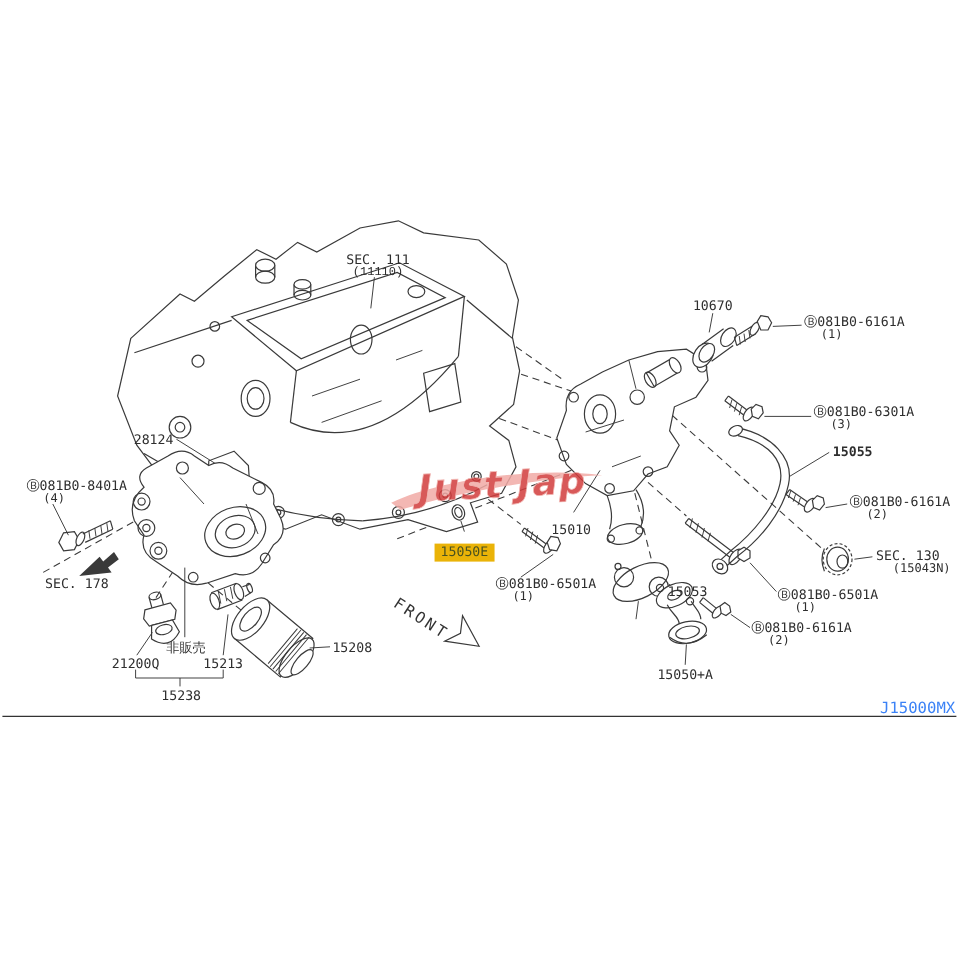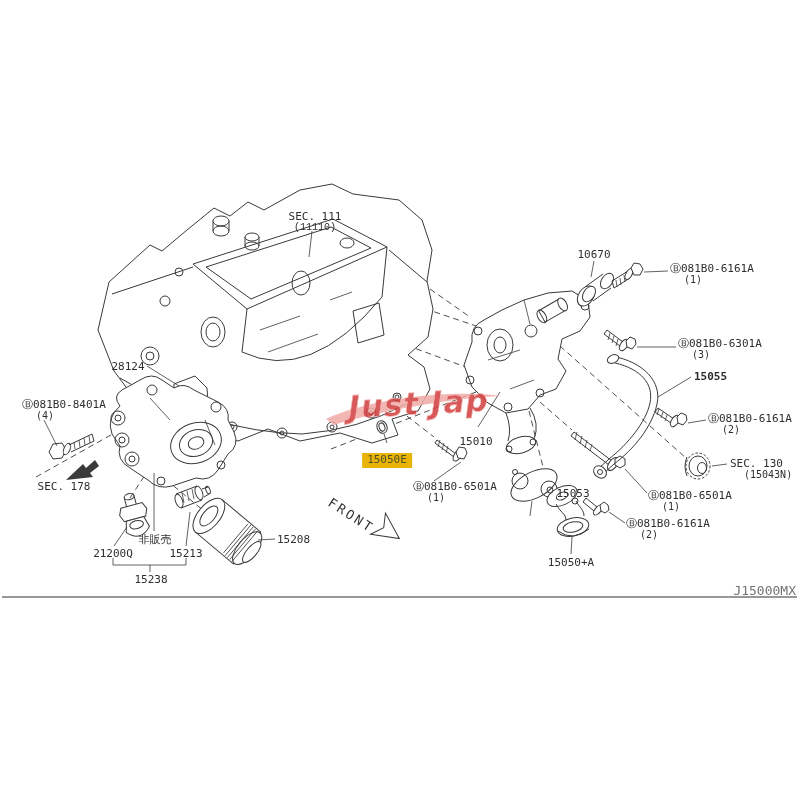--- a/index.html
+++ b/index.html
@@ -6,21 +6,21 @@
   .stage{position:relative;width:800px;height:800px;background:#fff;overflow:hidden;
          font-family:"DejaVu Sans Mono","DejaVu Sans",monospace;}
   .stage svg{position:absolute;left:0;top:0;}
   #labels{position:absolute;left:0;top:0;width:800px;height:800px;}
   .plabel{position:absolute;font-size:11px;line-height:12px;color:#2e2e2e;white-space:nowrap;
           font-family:"DejaVu Sans Mono","DejaVu Sans",monospace;}
   .plabel.ctr{transform:translateX(-50%);text-align:center;}
   .plabel .qty{font-size:10px;line-height:10px;padding-left:14px;}
   .plabel.ctr .qty{padding-left:0;text-align:center;font-family:Liberation Mono, monospace;}
   .plabel.hl .txt{background:#eab308;color:#4a5220;padding:1px 5px 2px 5px;}
-  .code{position:absolute;top:583px;right:4px;font-size:13px;color:#737373;
+  .code{position:absolute;top:583px;right:4px;font-size:13px;color:#3b82f6;
         font-family:"DejaVu Sans Mono","DejaVu Sans",monospace;}
   .front-text{font-family:"DejaVu Sans Mono","DejaVu Sans",monospace;font-size:13px;
         letter-spacing:2.5px;fill:#333;}
   .wm-text{font-family:"DejaVu Sans",sans-serif;font-style:italic;font-weight:bold;
         font-size:31px;fill:#d23d3d;stroke:#f0b0ab;stroke-width:0.6px;letter-spacing:1px;}
   .ln{stroke:#3a3a3a;stroke-width:1;fill:none;}
   .lnf{stroke:#3a3a3a;stroke-width:1;fill:#fff;}
   .fil{fill:#3a3a3a;stroke:none;}
   .dash{stroke:#3a3a3a;stroke-width:0.9;fill:none;stroke-dasharray:6 4;}
   .thin{stroke:#3a3a3a;stroke-width:0.8;fill:none;}

